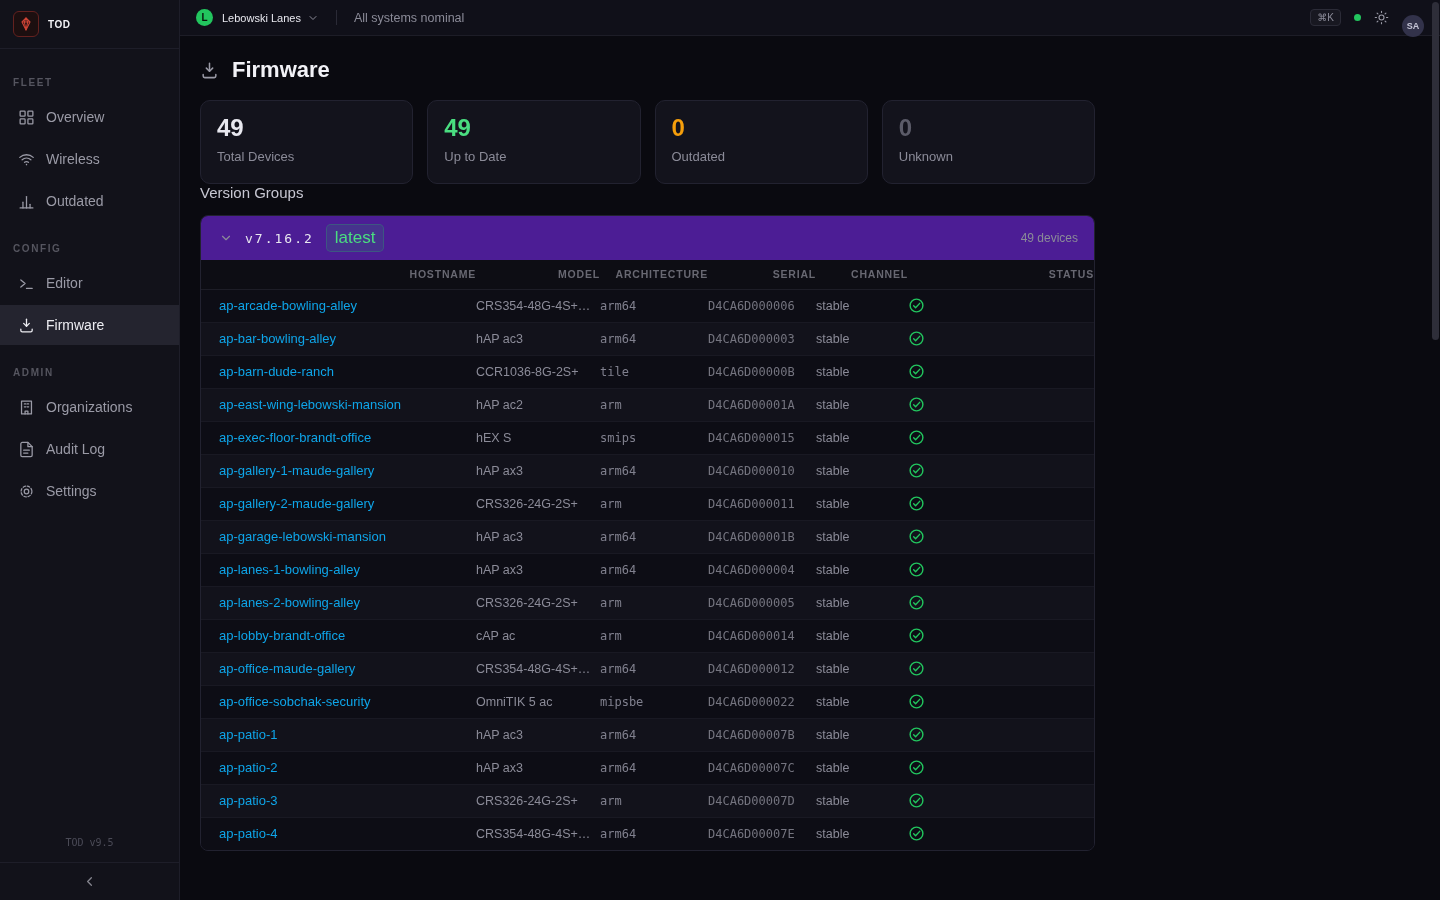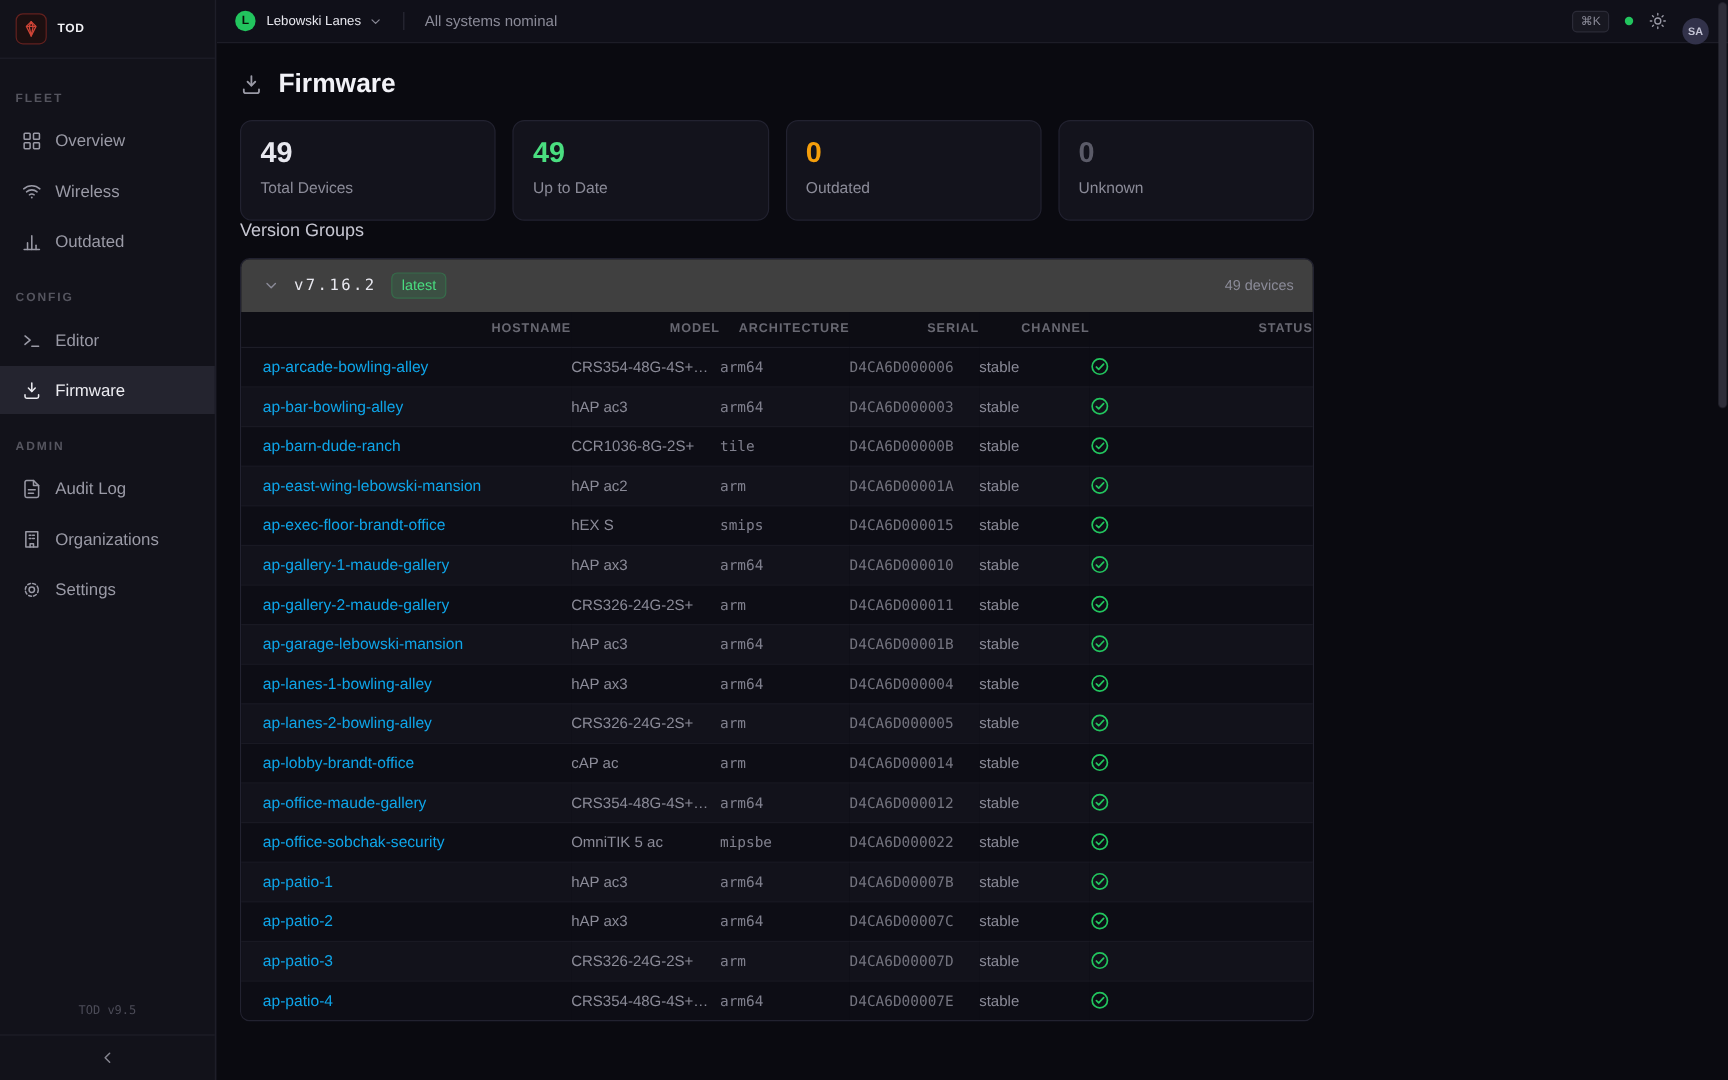--- a/index.html
+++ b/index.html
@@ -53,25 +53,25 @@
   .stats-row { display:flex; gap:14px; width:895px; margin-top:17px; }
   .stat-card { flex:1; background:#13131c; border:1px solid #222230; border-radius:10px;
                padding:13px 16px; height:84px; }
   .stat-value { font-size:24px; font-weight:700; line-height:1.2; }
   .stat-label { font-size:13px; color:#8b8b98; margin-top:6px; }
 
   .section-title { font-size:15px; color:#c7c7d2; font-weight:500; }
 
   .panel { width:895px; margin-top:14px; border:1px solid #222230; border-radius:8px;
            overflow:hidden; background:#0e0e16; }
-  .panel-header { height:44px; background:#404040; display:flex; align-items:center;
+  .panel-header { height:44px; background:#4c1d95; display:flex; align-items:center;
                   padding:0 16px 0 18px; gap:12px; }
   .chevron-toggle { color:#8b8b98; cursor:pointer; }
   .version-text { font-family:"DejaVu Sans Mono",monospace; font-size:13px; letter-spacing:2px; color:#e8e8ef; }
-  .badge-latest { font-size:12px; color:#4ade80; background:rgba(34,197,94,.13);
+  .badge-latest { font-size:17px; color:#4ade80; background:rgba(34,197,94,.13);
                   border:1px solid rgba(34,197,94,.25); padding:3px 8px; border-radius:5px; }
   .device-count { margin-left:auto; font-size:12px; color:#8b8b98; }
 
   table { width:100%; border-collapse:collapse; table-layout:fixed; }
   col.c-host { width:275px; } col.c-model { width:124px; } col.c-arch { width:108px; }
   col.c-serial { width:108px; } col.c-chan { width:92px; }
   thead th { background:#0d0d14; font-size:10.5px; letter-spacing:.8px; color:#686872; font-weight:700;
              text-align:right; height:29px; padding:0; border-bottom:1px solid #1d1d27; }
   thead th:first-child, tbody td:first-child { padding-left:18px; }
   tbody td { height:33px; padding:0; border-top:1px solid #191923; overflow:hidden; white-space:nowrap; }
@@ -148,33 +148,33 @@
           <path d="M8 9l4 4 4-4"></path>
           <path d="M4 17v2a2 2 0 0 0 2 2h12a2 2 0 0 0 2-2v-2"></path>
       </svg>
       <span>Firmware</span>
     </div>
 
     <div class="nav-section-label">ADMIN</div>
 
     <div class="nav-item">
       <svg viewBox="0 0 24 24" fill="none" stroke="currentColor" stroke-width="1.8" stroke-linecap="round" stroke-linejoin="round">
+        <rect x="5" y="3" width="14" height="18"></rect>
+          <path d="M10 21v-4h4v4"></path>
+          <path d="M9 7h2M13 7h2M9 11h2M13 11h2"></path>
+      </svg>
+      <span>Organizations</span>
+    </div>
+    <div class="nav-item">
+      <svg viewBox="0 0 24 24" fill="none" stroke="currentColor" stroke-width="1.8" stroke-linecap="round" stroke-linejoin="round">
         <path d="M14 2H6a2 2 0 0 0-2 2v16a2 2 0 0 0 2 2h12a2 2 0 0 0 2-2V8z"></path>
           <path d="M14 2v6h6"></path>
           <path d="M8 13h8M8 17h6"></path>
       </svg>
       <span>Audit Log</span>
-    </div>
-    <div class="nav-item">
-      <svg viewBox="0 0 24 24" fill="none" stroke="currentColor" stroke-width="1.8" stroke-linecap="round" stroke-linejoin="round">
-        <rect x="5" y="3" width="14" height="18"></rect>
-          <path d="M10 21v-4h4v4"></path>
-          <path d="M9 7h2M13 7h2M9 11h2M13 11h2"></path>
-      </svg>
-      <span>Organizations</span>
     </div>
     <div class="nav-item">
       <svg viewBox="0 0 24 24" fill="none" stroke="currentColor" stroke-width="1.8" stroke-linecap="round">
         <circle cx="12" cy="12" r="3.2"></circle>
           <circle cx="12" cy="12" r="7.6" stroke-dasharray="3.4 2.6"></circle>
       </svg>
       <span>Settings</span>
     </div>
   </nav>
 

